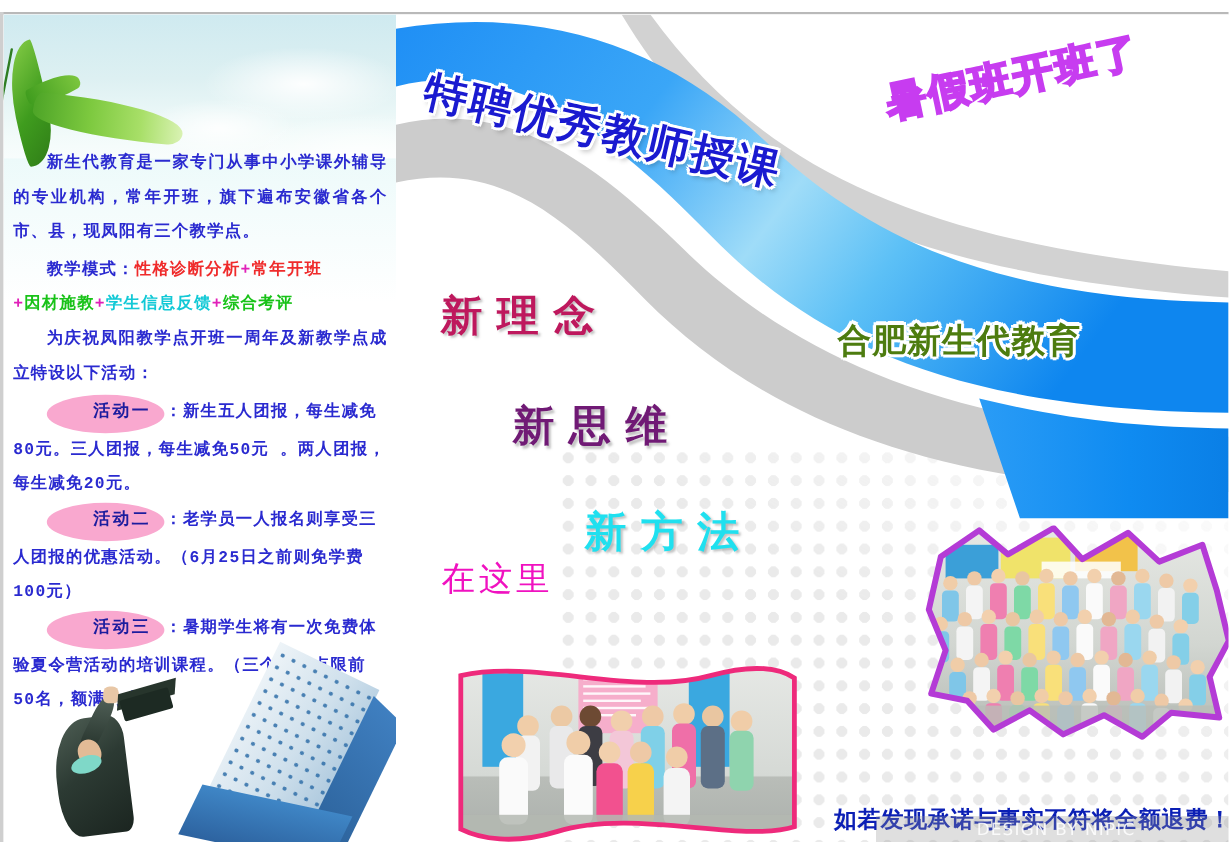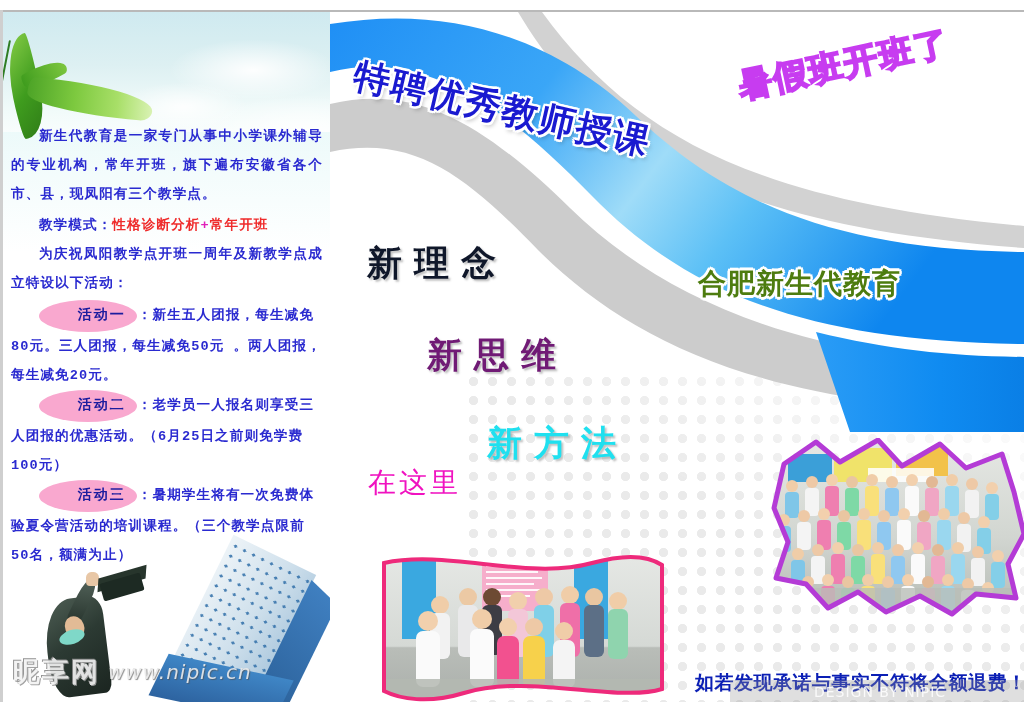--- a/index.html
+++ b/index.html
@@ -193,21 +193,21 @@
       -2px -2px 0 #fff, 2px -2px 0 #fff, -2px 2px 0 #fff, 2px 2px 0 #fff,
       0 -2.6px 0 #fff, 0 2.6px 0 #fff, -2.6px 0 0 #fff, 2.6px 0 0 #fff;
     white-space:nowrap;
   }
 
   .slogan{
     position:absolute;font-size:35px;font-weight:bold;letter-spacing:12px;
     white-space:nowrap;
     text-shadow:2px 2px 2px rgba(120,120,120,.45);
   }
-  .slogan1{left:37px;top:228px;color:#0f172a;}
+  .slogan1{left:37px;top:228px;color:#be185d;}
   .slogan2{left:97px;top:320px;color:#701a75;}
   .slogan3{left:157px;top:408px;color:#1fe0ef;}
 
   .here{
     position:absolute;left:38px;top:452px;
     font-size:28px;font-weight:normal;color:#f012c0;letter-spacing:3px;
     white-space:nowrap;
   }
   .here2{
     position:absolute;left:30px;top:500px;
@@ -268,20 +268,21 @@
     <div class="leaf leaf1"></div>
     <div class="leaf leaf3"></div>
     <div class="leaf leaf2"></div>
 
     <div class="left-text">
 
       <p class="para">新生代教育是一家专门从事中小学课外辅导的专业机构，常年开班，旗下遍布安徽省各个市、县，现凤阳有三个教学点。</p>
 
       <p class="mode-line"><span>教学模式：</span><span class="c-red">性格诊断分析</span><span class="plus">+</span><span class="c-red">常年开班</span></p>
 
+      <p class="mode-line" style="text-indent:0"><span class="plus">+</span><span class="c-green">因材施教</span><span class="plus">+</span><span class="c-cyan">学生信息反馈</span><span class="plus">+</span><span class="c-green">综合考评</span></p>
 
       <p class="para">为庆祝凤阳教学点开班一周年及新教学点成立特设以下活动：</p>
 
       <p class="act-row"><span class="pill">活动一</span><span class="colon">：</span><span>新生五人团报，每生减免80元。三人团报，每生减免50元 。两人团报，每生减免20元。</span></p>
 
       <p class="act-row"><span class="pill">活动二</span><span class="colon">：</span><span>老学员一人报名则享受三人团报的优惠活动。（6月25日之前则免学费100元）</span></p>
 
       <p class="act-row"><span class="pill">活动三</span><span class="colon">：</span><span>暑期学生将有一次免费体验夏令营活动的培训课程。（三个教学点限前50名，额满为止）</span></p>
     </div>
 
@@ -295,24 +296,20 @@
       <div class="cap"></div>
     </div>
 
     <div class="building">
       <div class="bld-face"></div>
       <div class="bld-dots"></div>
       <div class="bld-side"></div>
       <div class="bld-base"></div>
     </div>
 
-    <div class="wm">
-      <span class="wm-cn">昵享网</span>
-      <span class="wm-url">www.nipic.cn</span>
-    </div>
   </div>
 
   <div class="right-col">
 
     <div class="halftone"></div>
 
     <svg class="wave-svg" viewBox="0 0 694 420" preserveAspectRatio="none">
       <defs>
         <linearGradient id="gBlue" x1="0" y1="0" x2="1" y2="0.35">
           <stop offset="0%" stop-color="#1f8ff5"></stop>

